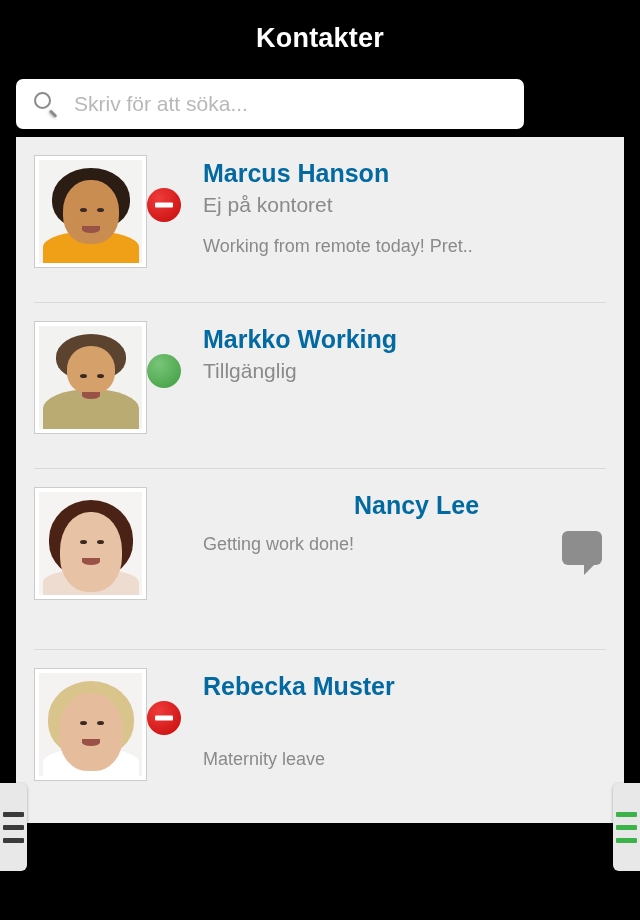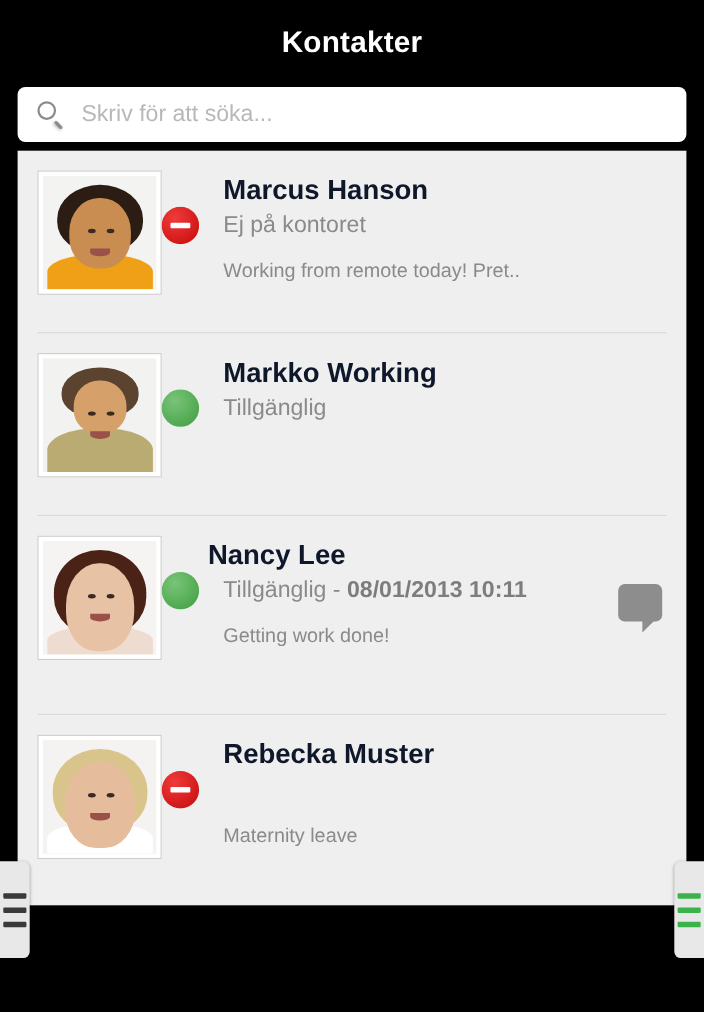--- a/index.html
+++ b/index.html
@@ -37,21 +37,21 @@
     font-size: 27px;
     font-weight: bold;
     letter-spacing: 0.2px;
   }
 
   
   .search-wrap {
     position: absolute;
     top: 79px;
     left: 16px;
-    width: 608px;
+    width: 508px;
     height: 50px;
     background: #ffffff;
     border-radius: 7px;
     display: flex;
     align-items: center;
     padding-left: 16px;
   }
   .search-icon {
     width: 28px; height: 28px;
     flex: 0 0 28px;
@@ -140,27 +140,27 @@
 
   
   .info {
     flex: 1 1 auto;
     position: relative;
     padding-left: 0;
   }
   .name {
     font-size: 25px;
     font-weight: bold;
-    color: #0f172a;
+    color: #0369a1;
     margin-left: 56px;
     margin-top: 5px;
     line-height: 1.1;
     white-space: nowrap;
   }
-  .name.indent { margin-left: 42px; }
+  .name.indent { margin-left: 62px; text-align: center; }
 
   .status-line {
     display: flex;
     align-items: center;
     height: 34px;
   }
   .presence {
     flex: 0 0 34px;
     width: 34px;
     height: 34px;
@@ -323,24 +323,20 @@
             <div class="torso" style="width:96px;height:26px;background:#efdcd0"></div>
             <div class="hair" style="left:50%;transform:translateX(-50%);top:8px;width:84px;height:78px;background:#4b2216"></div>
             <div class="head" style="left:50%;transform:translateX(-50%);top:20px;width:62px;height:80px;background:#e8c2a4"></div>
             <div class="eye" style="left:41px;top:48px"></div>
             <div class="eye" style="left:58px;top:48px"></div>
             <div class="mouth" style="top:66px;width:18px;height:7px;background:#9a5147"></div>
           </div>
         </div>
         <div class="info">
           <div class="name indent">Nancy Lee</div>
-          <div class="status-line">
-            <span class="presence available"></span>
-            <span class="status-text">Tillgänglig - <span class="stamp">08/01/2013 10:11</span></span>
-          </div>
           <div class="message">Getting work done!</div>
         </div>
         <div class="chat-bubble"></div>
       </div>
       <div class="sep"></div>
       <div class="contact-row">
         <div class="avatar" title="Rebecka Muster avatar">
           <div class="photo">
             <div class="face-bg" style="background:#f5f3f1"></div>
             <div class="torso" style="width:96px;height:28px;background:#ffffff"></div>

